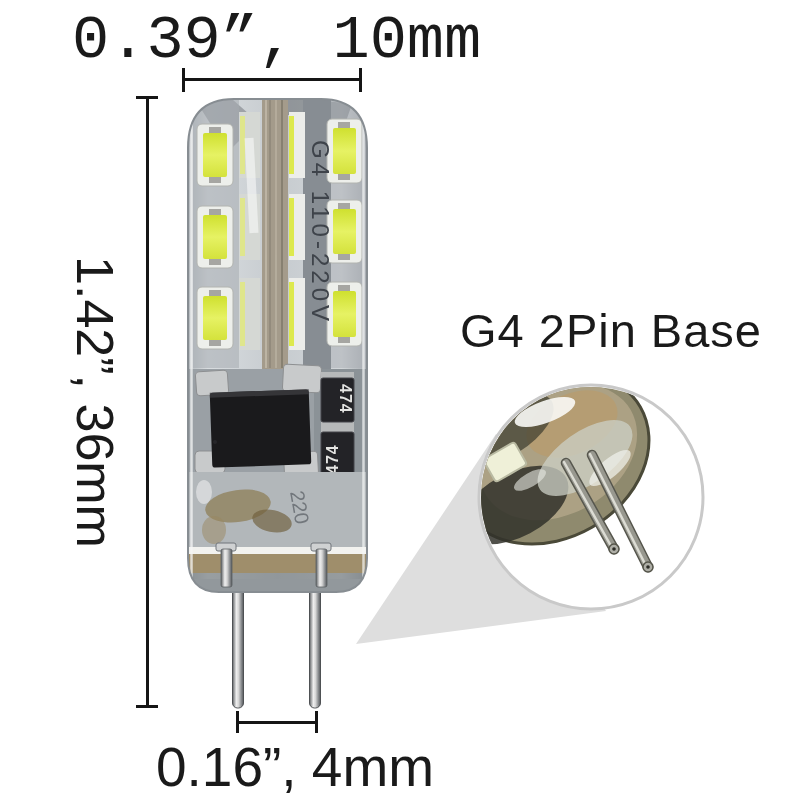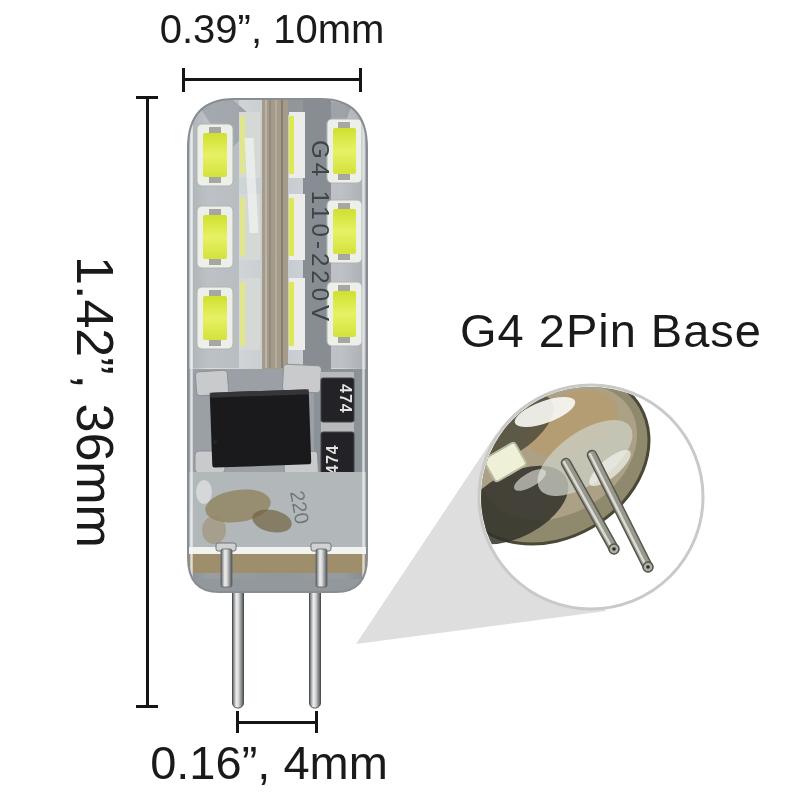--- a/index.html
+++ b/index.html
@@ -5,27 +5,27 @@
   html,body{margin:0;padding:0;background:#ffffff;}
   .stage{
     position:relative;width:800px;height:800px;background:#ffffff;
     font-family:"Liberation Sans",sans-serif;overflow:hidden;
   }
   .stage svg{position:absolute;left:0;top:0;}
   .label{
     position:absolute;color:#1a1a1a;text-align:center;white-space:nowrap;
     line-height:1.08;
   }
-  .dim-label{font-size:40px;}
+  .dim-label{font-size:62px;font-family:Liberation Mono, monospace;}
   .left-label{
     left:-65px;top:379px;width:320px;height:46px;line-height:46px;
     font-size:52px;transform:rotate(90deg);
   }
   .top-label{left:72px;top:8px;width:400px;}
-  .bottom-label{left:69px;top:738px;width:400px;font-size:47px;}
+  .bottom-label{left:95px;top:738px;width:400px;font-size:55px;}
   .base-label{left:411px;top:306px;width:400px;font-size:47px;letter-spacing:1px;}
   .dim{position:absolute;background:#151515;}
   
   .w-line{left:182px;top:78px;width:180px;height:3px;}
   .w-tick-l{left:182px;top:68px;width:3px;height:24px;}
   .w-tick-r{left:359px;top:68px;width:3px;height:24px;}
   
   .h-line{left:146px;top:97px;width:3px;height:611px;}
   .h-tick-t{left:136px;top:96px;width:22px;height:3px;}
   .h-tick-b{left:136px;top:705px;width:22px;height:3px;}

